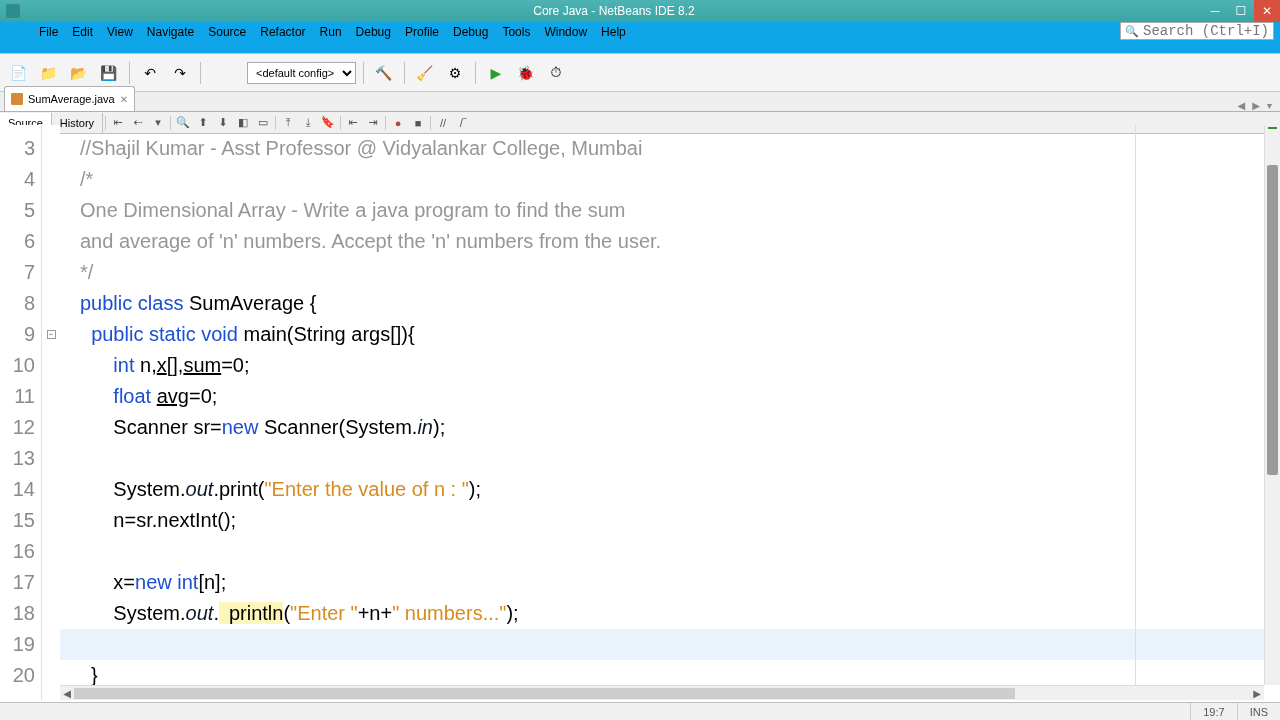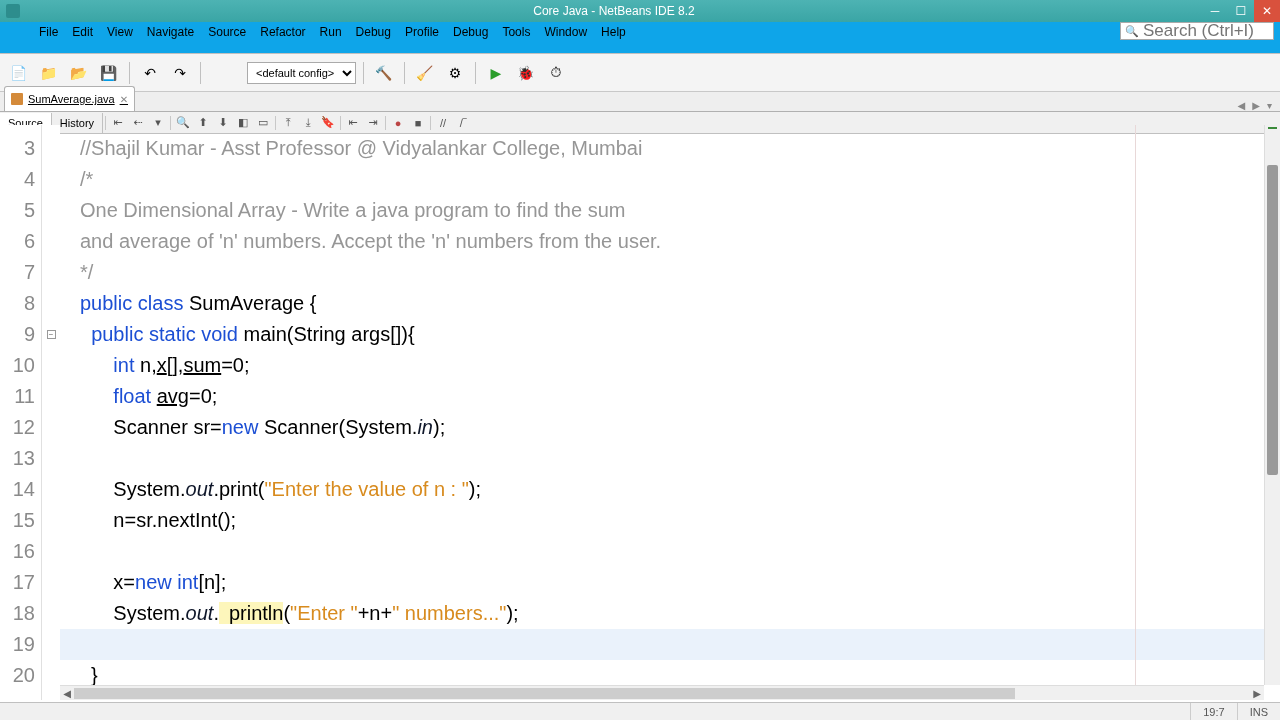--- a/index.html
+++ b/index.html
@@ -12,31 +12,31 @@
 .title-bar .win-btns { display: flex; height: 100%; }
 .title-bar .win-btn { width: 26px; display: flex; align-items: center; justify-content: center; font-size: 12px; }
 .title-bar .win-btn.close { background: #d9513d; }
 
 
 .menu-bar { height: 32px; background: #0ea5e9; border-bottom: 1px solid #c0c0c0; display: flex; font-size: 12px; padding-left: 32px; }
 .menu-bar .menu-item { padding: 3px 7px; cursor: pointer; }
 .menu-bar .spacer { flex: 1; }
 .menu-bar .search-box { display: flex; align-items: center; margin-right: 6px; height: 18px; border: 1px solid #aaa; background: #fff; }
 .menu-bar .search-box .icon { padding: 0 4px; color: #555; font-size: 11px; }
-.menu-bar .search-box input { border: none; font-size: 17px; width: 130px; outline: none; color: #888; height: 16px; }
+.menu-bar .search-box input { border: none; font-size: 14px; width: 130px; outline: none; color: #888; height: 16px; font-family: Liberation Mono, monospace; }
 
 
 .toolbar { height: 38px; background: #f4f4f4; border-bottom: 1px solid #c8c8c8; display: flex; align-items: center; padding: 0 6px; gap: 4px; }
 .tb-btn { width: 26px; height: 26px; display: flex; align-items: center; justify-content: center; border: 1px solid transparent; border-radius: 2px; cursor: pointer; font-size: 14px; }
 .tb-sep { width: 1px; height: 22px; background: #c0c0c0; margin: 0 3px; }
 .config-select { height: 22px; font-size: 11px; border: 1px solid #aaa; background: #fff; padding: 0 4px; margin-left: 39px; }
 
 
 .tabs-bar { height: 20px; background: #eee; display: flex; align-items: flex-end; border-bottom: 1px solid #b0b0b0; padding-left: 4px; }
-.tab { height: 19px; background: #fff; border: 1px solid #b0b0b0; border-bottom: none; padding: 12px 6px; font-size: 11px; display: flex; align-items: center; gap: 5px; border-radius: 3px 3px 0 0; text-decoration: underline; }
+.tab { height: 19px; background: #fff; border: 1px solid #b0b0b0; border-bottom: none; padding: 12px 6px; font-size: 11px; display: flex; align-items: center; gap: 5px; border-radius: 3px 3px 0 0; }
 .tab .close-x { color: #888; font-size: 10px; cursor: pointer; }
 .tab .file-icon { width: 12px; height: 12px; background: #d48a3a; border-radius: 1px; display: inline-block; }
 .tabs-bar .right-tools { margin-left: auto; display: flex; align-items: center; padding-right: 6px; gap: 3px; }
 .tabs-bar .arrow { font-size: 10px; color: #888; padding: 0 2px; cursor: pointer; }
 
 
 .editor-header { height: 22px; background: #f0f0f0; border-bottom: 1px solid #c0c0c0; display: flex; align-items: center; }
 .sub-tab { height: 20px; padding: 0 8px; font-size: 11px; display: flex; align-items: center; border-right: 1px solid #c0c0c0; cursor: pointer; }
 .sub-tab.active { background: #fff; border-bottom: 1px solid #fff; margin-bottom: -1px; }
 .editor-tb-btn { width: 20px; height: 18px; display: flex; align-items: center; justify-content: center; font-size: 11px; cursor: pointer; color: #555; }

